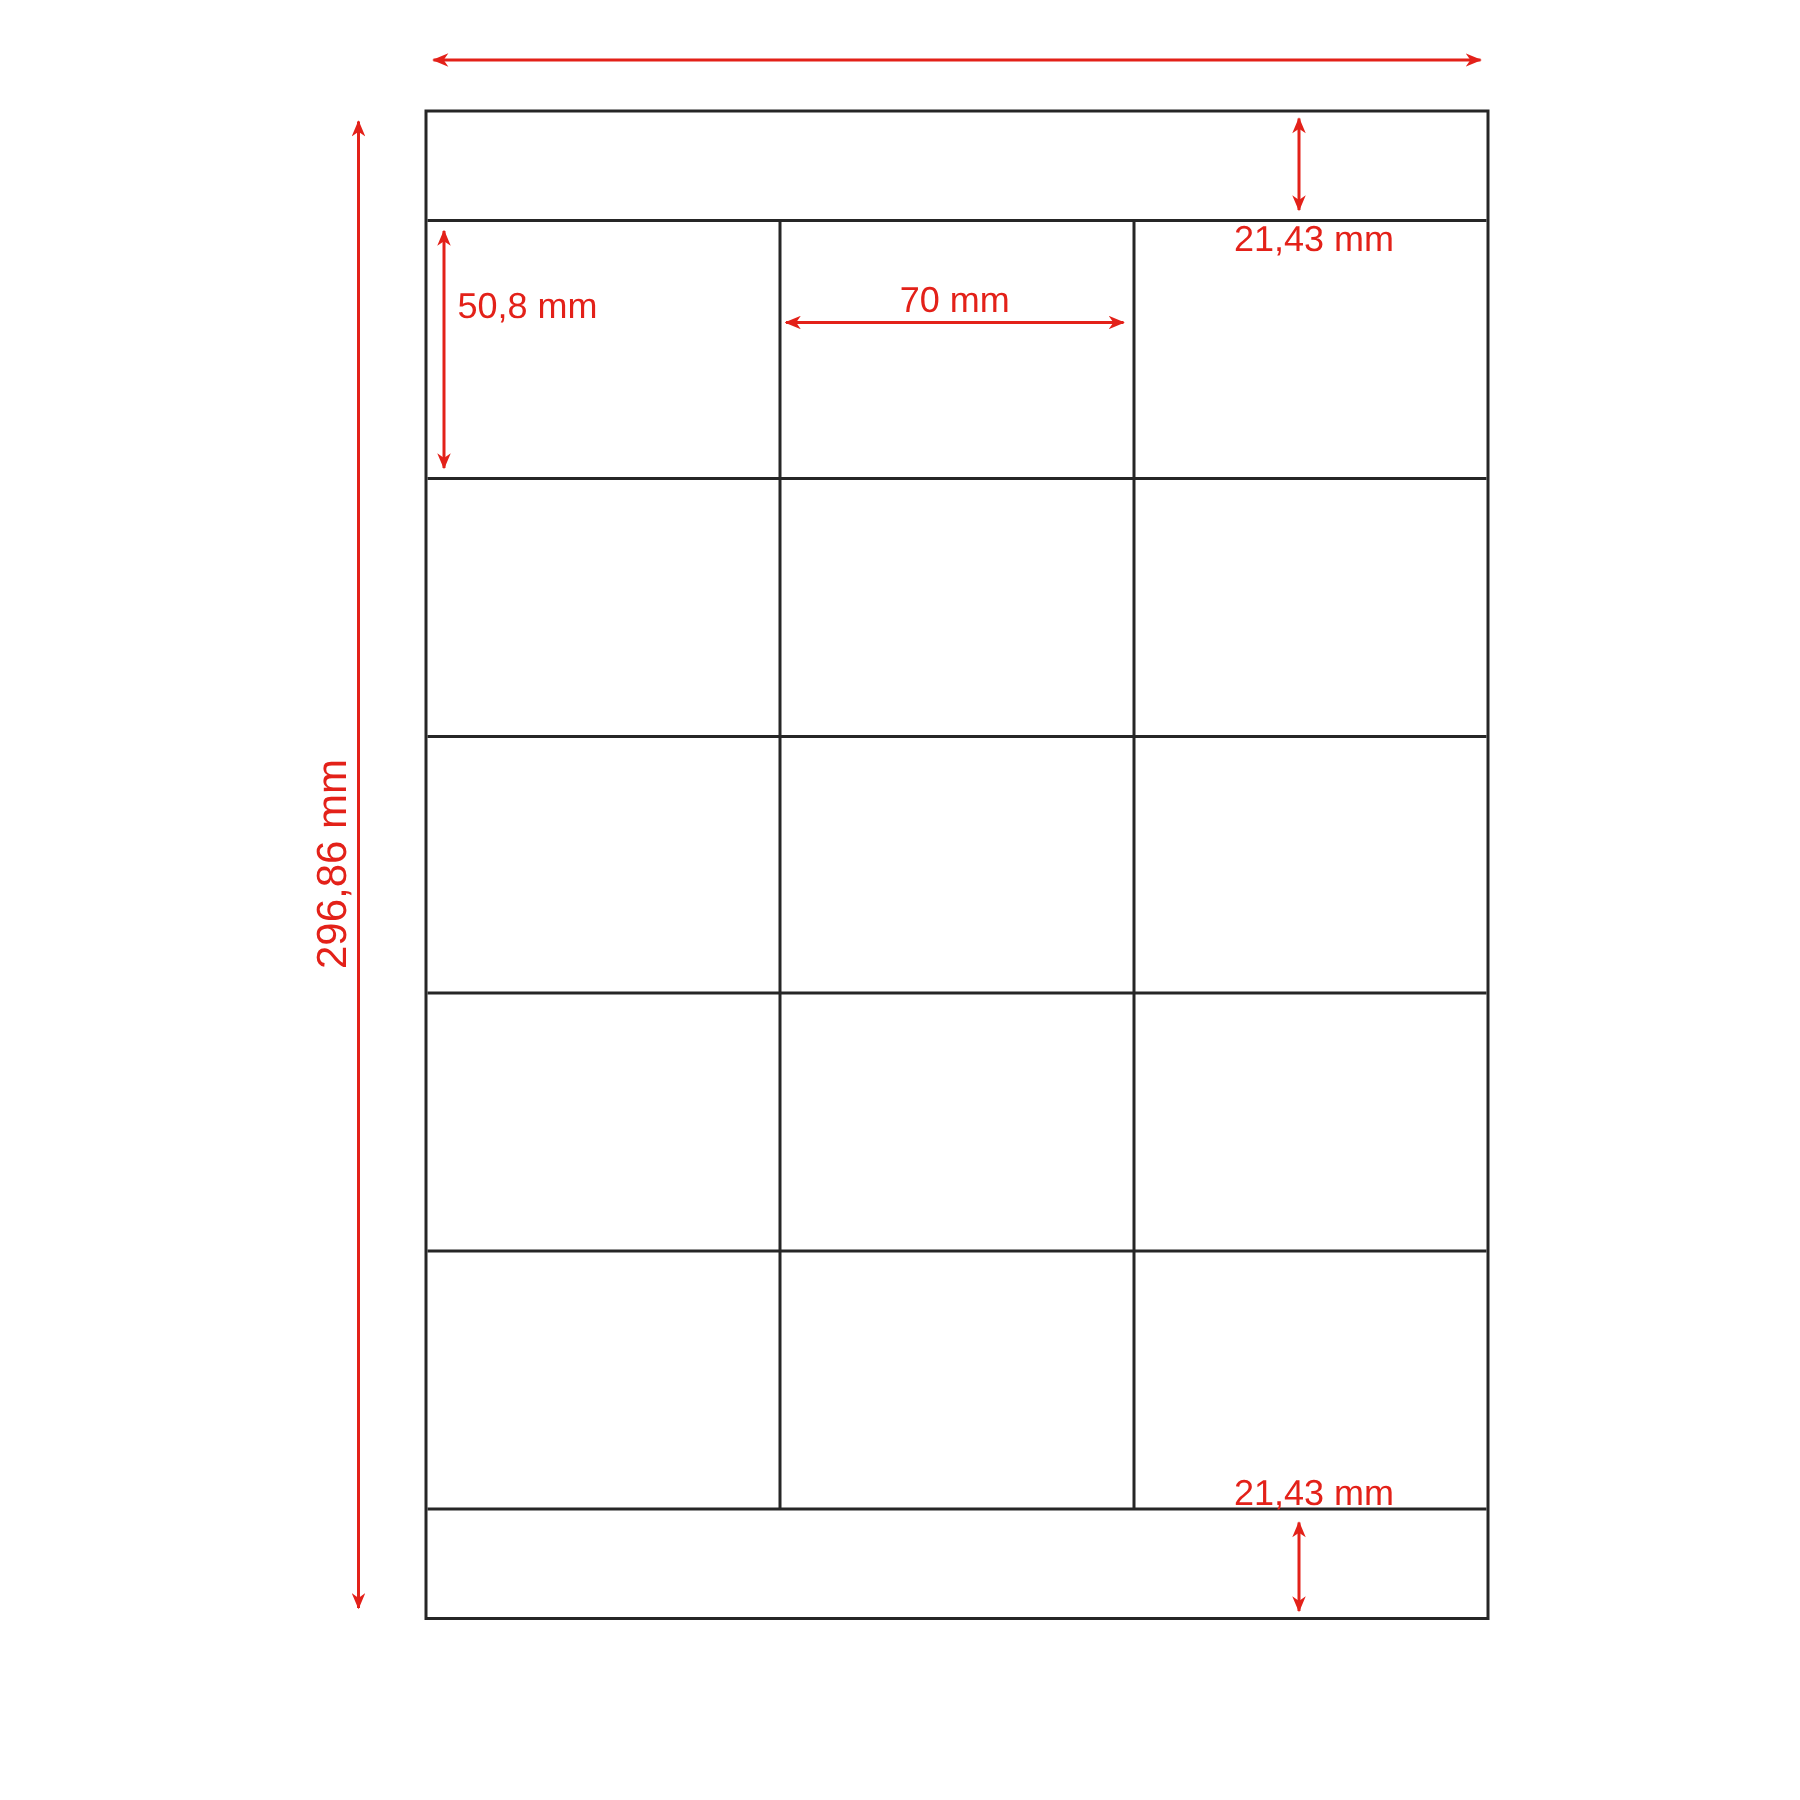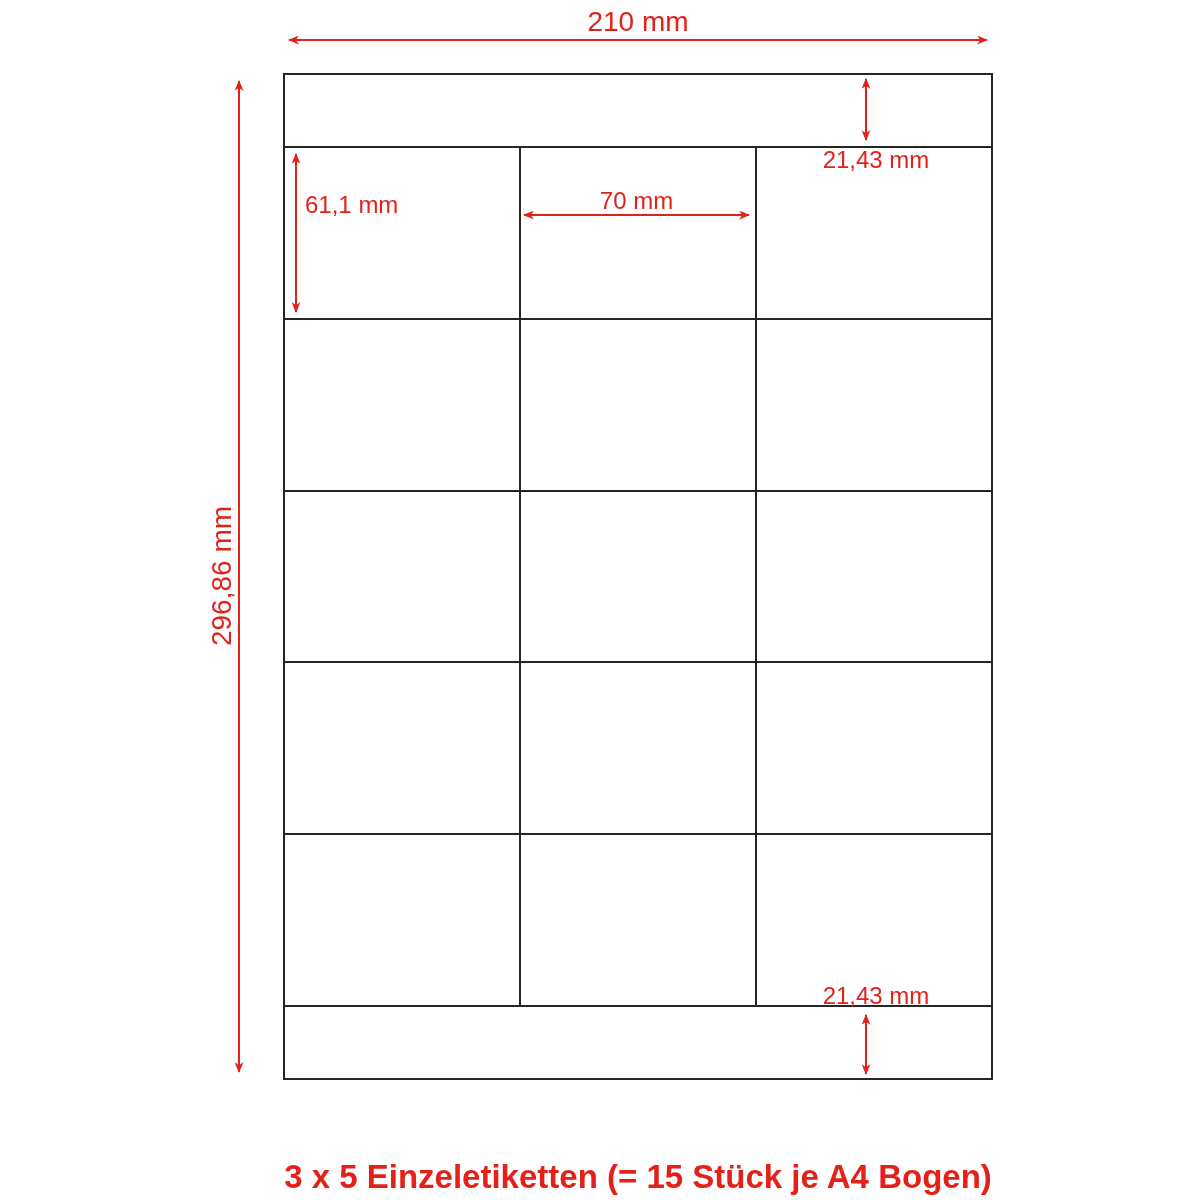--- a/index.html
+++ b/index.html
@@ -96,26 +96,24 @@
       </marker>
     </defs>
     <line x1="289" y1="40" x2="987" y2="40" marker-start="url(#ah)" marker-end="url(#ah)"></line>
     <line x1="239" y1="81" x2="239" y2="1072" marker-start="url(#ah)" marker-end="url(#ah)"></line>
     <line x1="866" y1="79" x2="866" y2="140" marker-start="url(#ah)" marker-end="url(#ah)"></line>
     <line x1="296" y1="154" x2="296" y2="312" marker-start="url(#ah)" marker-end="url(#ah)"></line>
     <line x1="524" y1="215" x2="749" y2="215" marker-start="url(#ah)" marker-end="url(#ah)"></line>
     <line x1="866" y1="1015" x2="866" y2="1074" marker-start="url(#ah)" marker-end="url(#ah)"></line>
   </svg>
 
-  <div class="dim-label big" id="dim-sheet-width-label">210 mm</div>
 
   <div class="dim-label big" id="dim-sheet-height-label">296,86 mm</div>
 
   <div class="dim-label" id="dim-top-margin-label">21,43 mm</div>
 
-  <div class="dim-label" id="dim-label-height-label">61,1 mm</div>
+  <div class="dim-label" id="dim-label-height-label">50,8 mm</div>
 
   <div class="dim-label" id="dim-label-width-label">70 mm</div>
 
   <div class="dim-label" id="dim-bottom-margin-label">21,43 mm</div>
 
-  <div id="caption">3 x 5 Einzeletiketten (= 15 Stück je A4 Bogen)</div>
 </div>
 
 </body></html>

